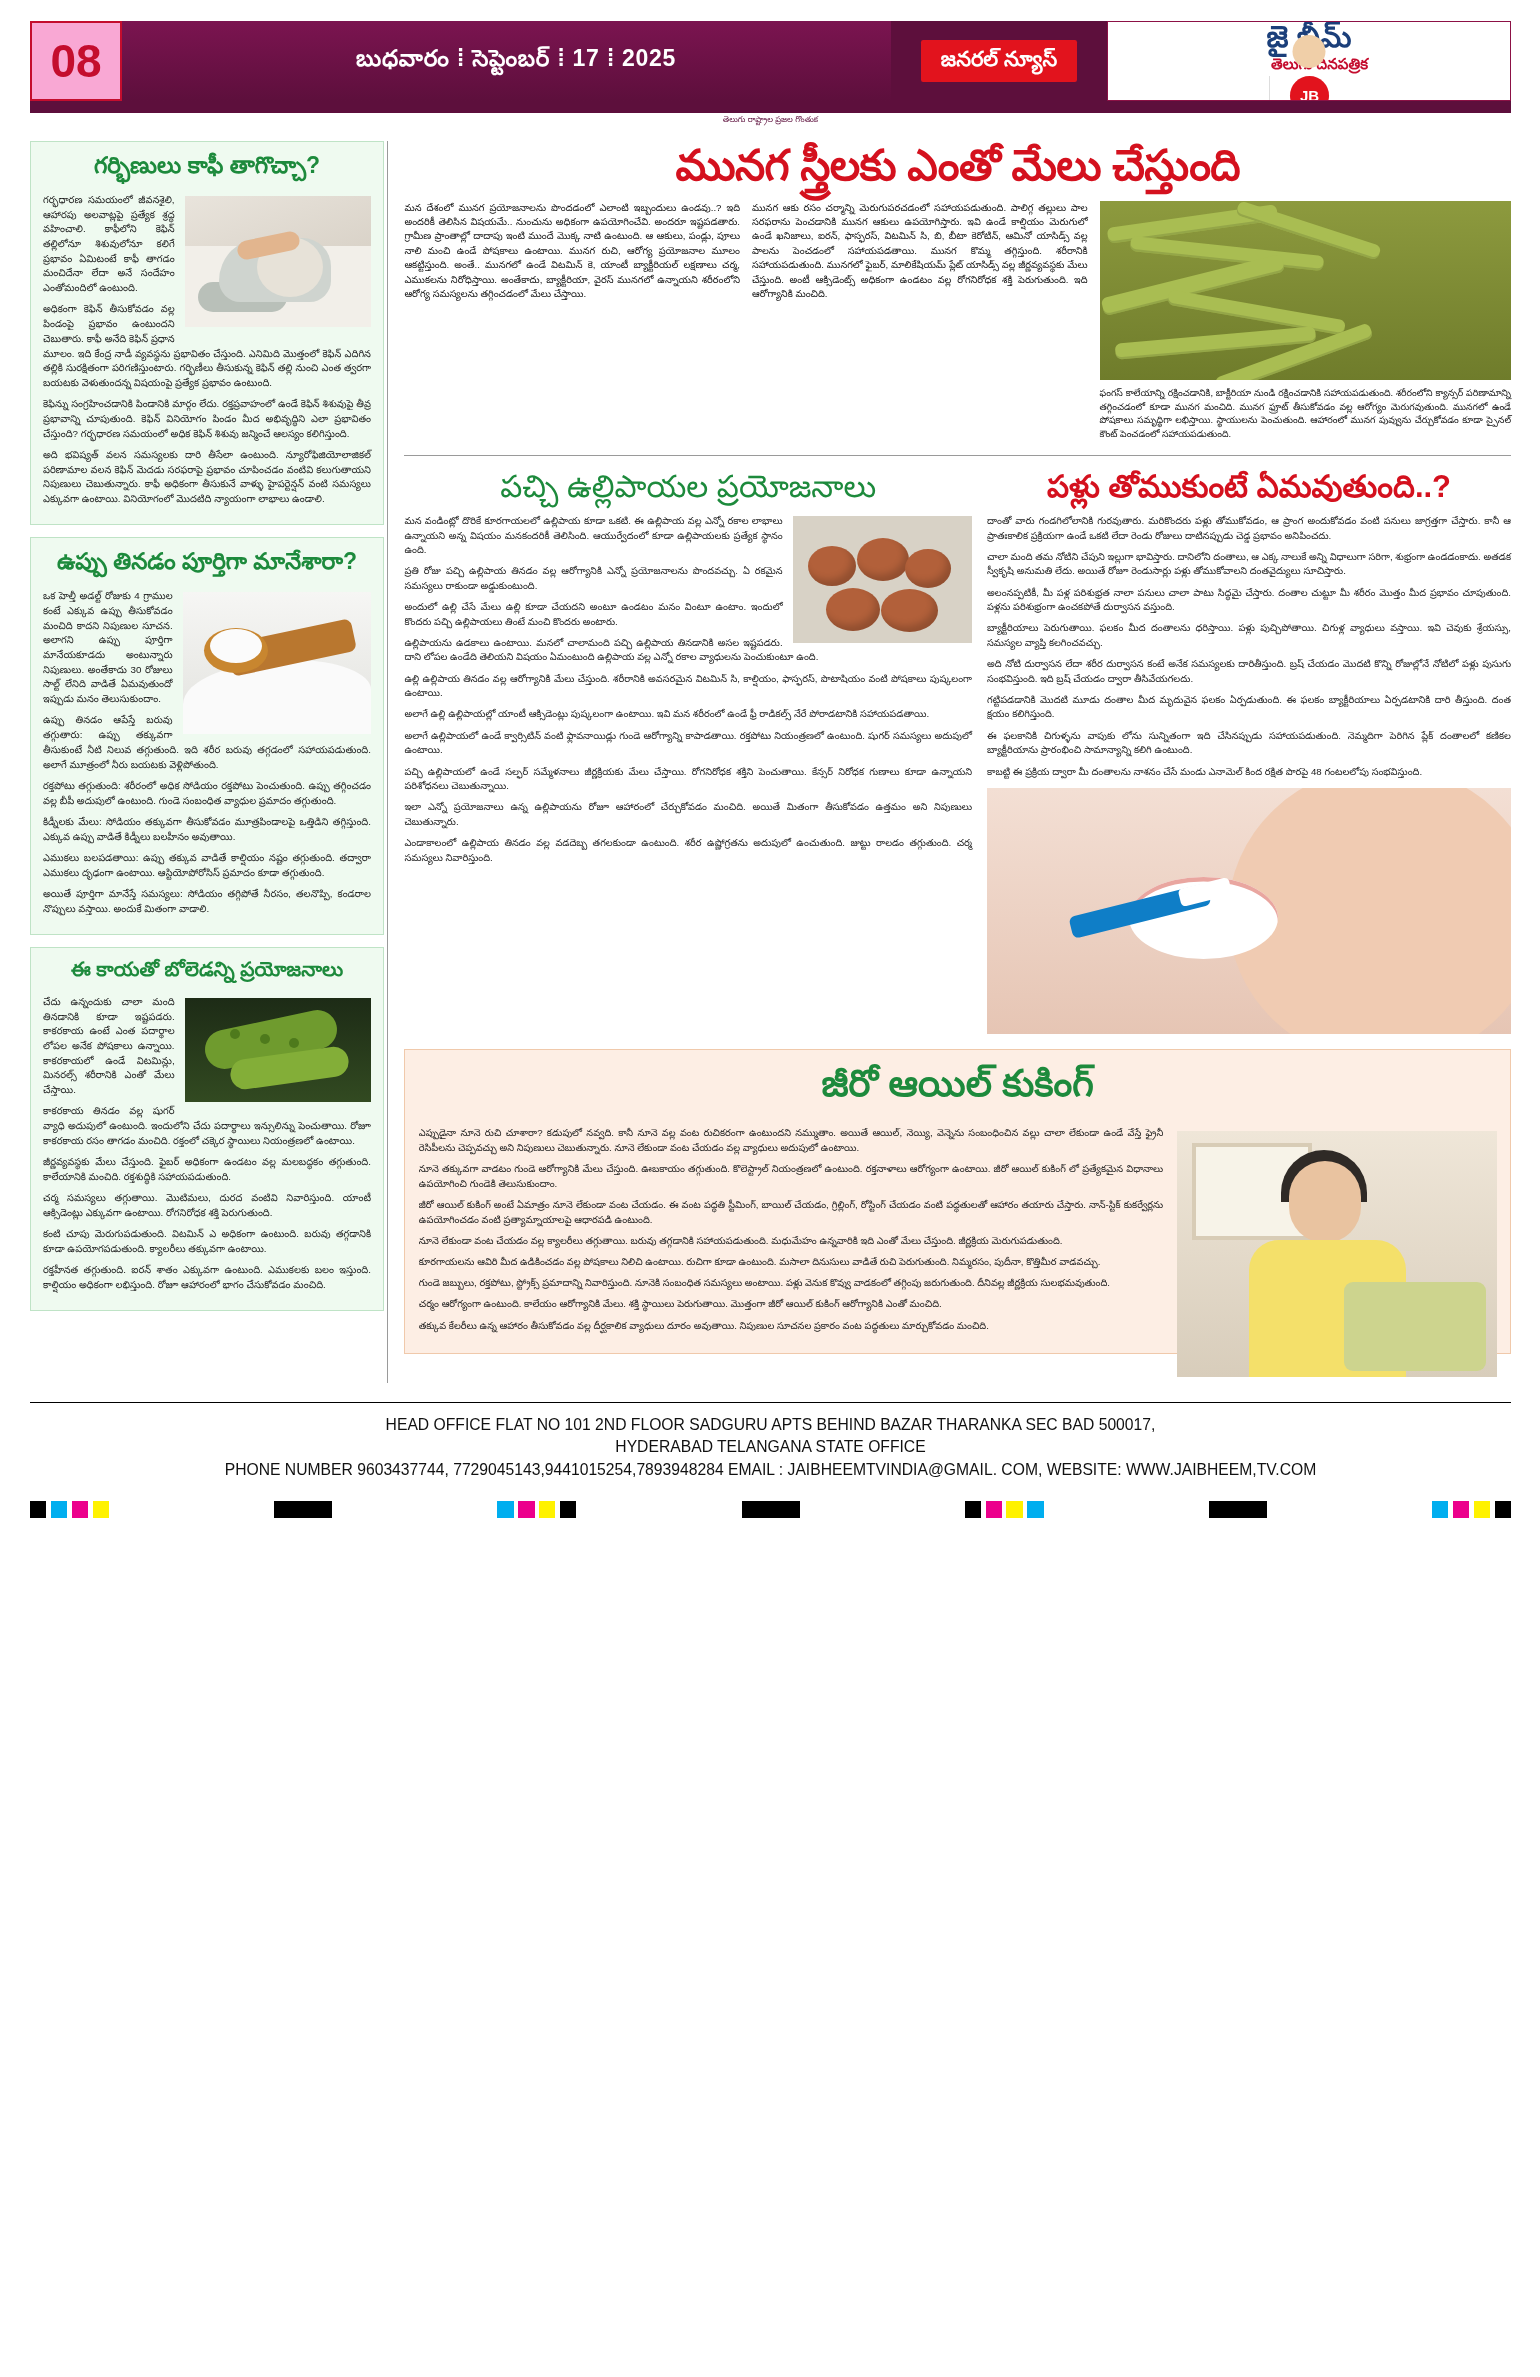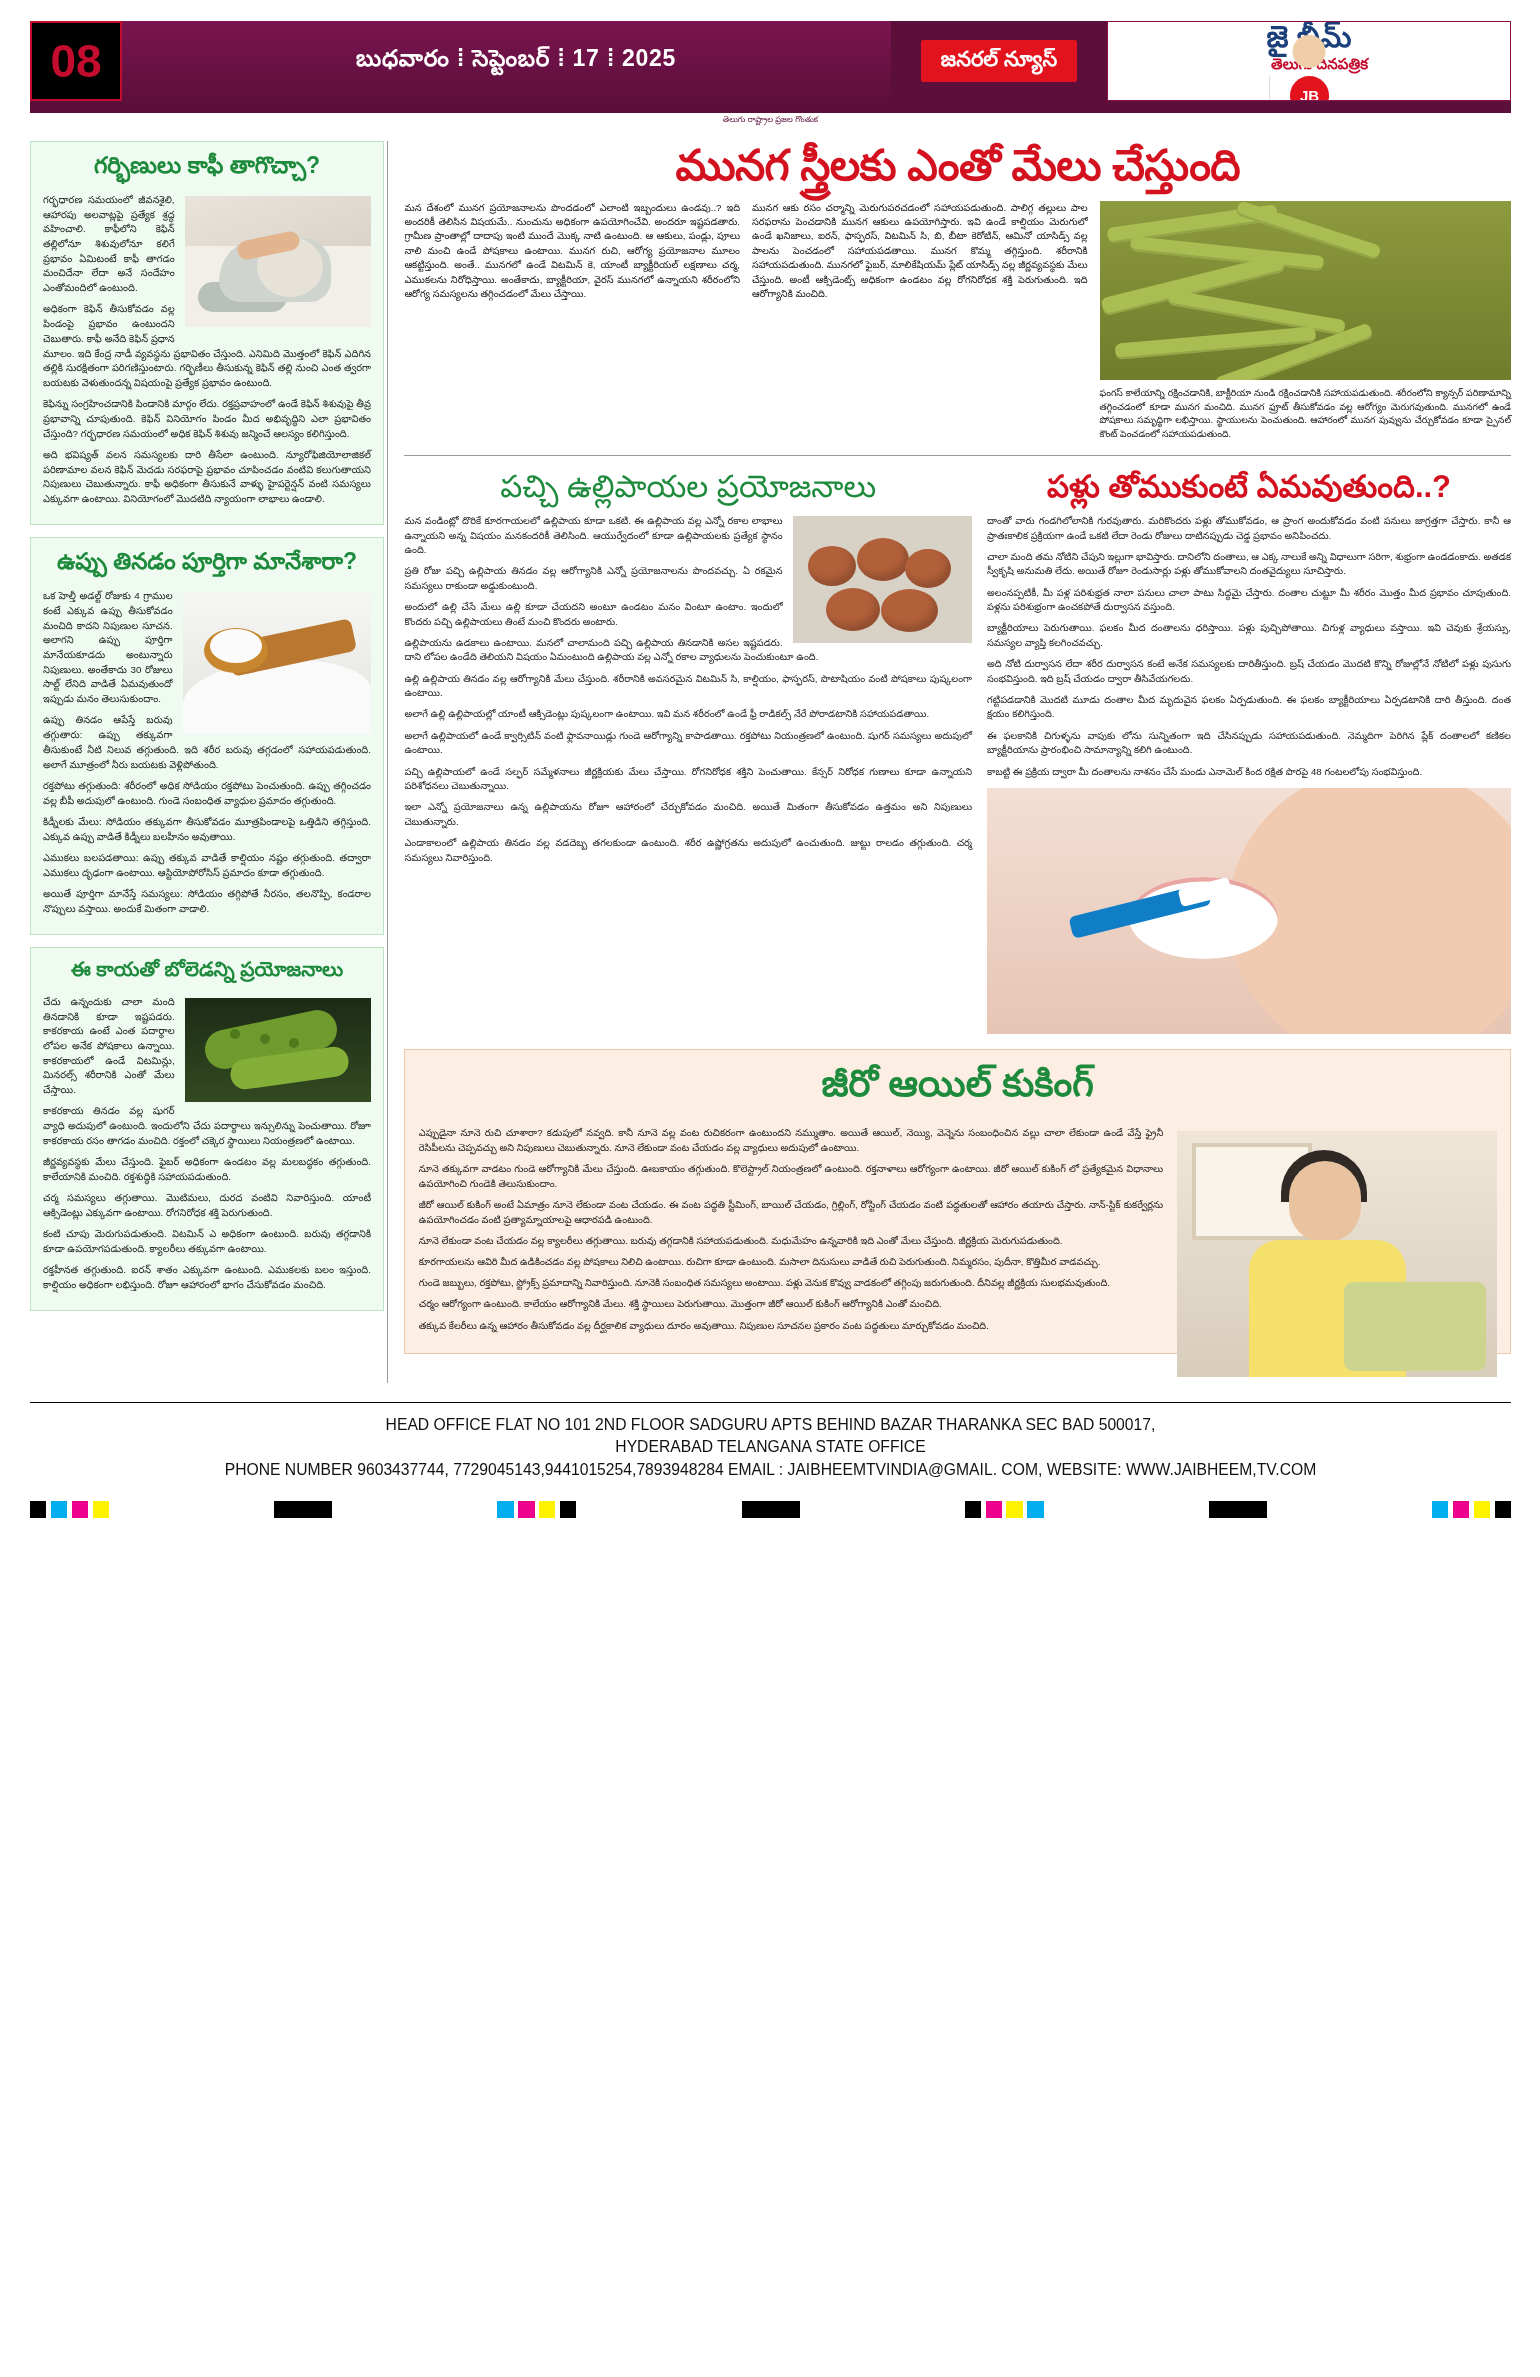--- a/index.html
+++ b/index.html
@@ -1,21 +1,21 @@
 <!DOCTYPE html>
 <html style="font-size:12px"><head>
 <meta charset="utf-8">
 <style>
   html,body{margin:0;padding:0;background:#fff;}
   body{width:1541px;font-family:"Liberation Sans",sans-serif;color:#111;}
   .page{width:1541px;min-height:2377px;position:relative;background:#fff;padding:0;box-sizing:border-box;}
 
   
   .masthead{display:flex;align-items:stretch;height:80px;margin:21px 30px 0 30px;}
-  .pagenum{width:88px;background:#000000;border:2.2px solid #c40d2e;display:flex;align-items:center;justify-content:center;}
+  .pagenum{width:88px;background:#f9a8d4;border:2.2px solid #c40d2e;display:flex;align-items:center;justify-content:center;}
   .pagenum span{font-size:46px;font-weight:bold;color:#c40d2e;font-family:"Liberation Sans",sans-serif;}
   .datebar{flex:1;background:linear-gradient(180deg,#7b1450 0%,#5d0f3c 100%);display:flex;align-items:center;justify-content:flex-start;padding-left:48px;}
   .datebar .dt{color:#fff;font-size:23px;font-weight:bold;letter-spacing:0.7px;padding-left:186px;}
   .genbox{width:216px;background:#5d0f3c;display:flex;align-items:center;justify-content:center;}
   .genbox .inner{background:#e2131d;color:#fff;font-size:21px;font-weight:bold;padding:6.7px 19.4px;border-radius:2.2px;}
   .brandbox{width:402px;background:#fff;border:1.5px solid #8c1145;display:flex;align-items:center;position:relative;overflow:hidden;flex-direction:column;}
   .brand-photo{width:70px;height:100%;background:linear-gradient(180deg,#2b6fb5,#1b4f86);position:relative;}
   .brand-photo .head{position:absolute;left:50%;top:13.4px;transform:translateX(-50%);width:33px;height:33px;border-radius:50%;background:#f0cfa8;}
   .brand-photo .body{position:absolute;left:50%;bottom:0;transform:translateX(-50%);width:55px;height:31px;border-radius:24px 24px 0 0;background:#1f3c66;}
   .brand-text{flex:1;display:flex;flex-direction:column;align-items:center;justify-content:center;}

